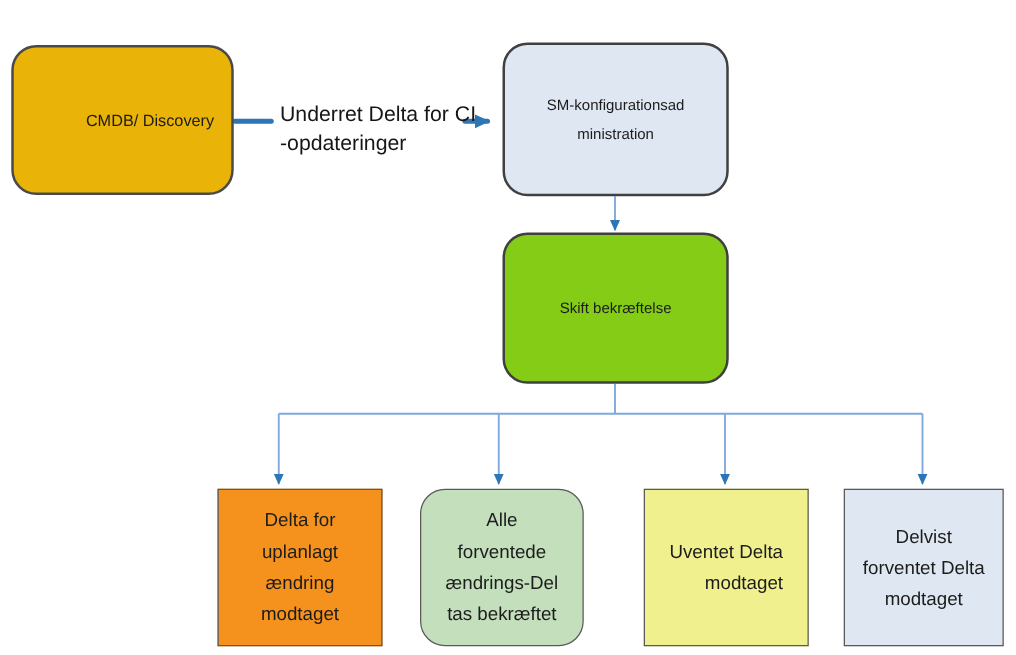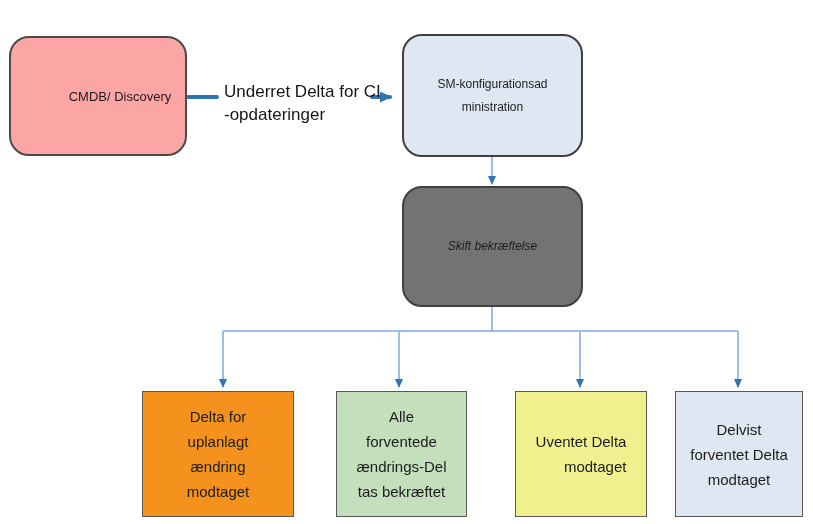--- a/index.html
+++ b/index.html
@@ -26,21 +26,21 @@
   }
   .rounded{
     border-radius:20px;
     border-width:2px;
     border-color:#474747;
   }
   .n-cmdb   {left:9px;  top:36px;  width:178px; height:120px; font-size:13px; line-height:17px;}
   .n-sm     {left:402px; top:34px; width:181px; height:123px;}
   .n-skift  {left:402px; top:186px; width:181px; height:121px;}
   .bottom   {top:391px; height:126px; font-size:15px; line-height:25px;}
-  .n-orange {left:142px; width:152px;}
+  .n-orange {left:174px; width:132px;}
   .n-green  {left:336px; width:131px;}
   .n-yellow {left:515px; width:132px;}
   .n-blue   {left:675px; width:128px;}
   .edge-label{
     position:absolute;
     left:224px; top:80px;
     width:160px;
     font-size:17px;
     line-height:23px;
     white-space:pre-line;
@@ -76,36 +76,36 @@
 
     <path d="M492,307 V331" stroke="#7FA8DC" stroke-width="1.5" fill="none"></path>
     <path d="M223,331 H738" stroke="#7FA8DC" stroke-width="1.5" fill="none"></path>
 
     <path d="M223,331 V387" stroke="#7FA8DC" stroke-width="1.5" fill="none" marker-end="url(#ah)"></path>
     <path d="M399,331 V387" stroke="#7FA8DC" stroke-width="1.5" fill="none" marker-end="url(#ah)"></path>
     <path d="M580,331 V387" stroke="#7FA8DC" stroke-width="1.5" fill="none" marker-end="url(#ah)"></path>
     <path d="M738,331 V387" stroke="#7FA8DC" stroke-width="1.5" fill="none" marker-end="url(#ah)"></path>
   </svg>
 
-  <div class="node rounded n-cmdb" style="background-color: #fca5a5; border-color: rgb(74, 74, 74); padding-left: 44px;">CMDB/ Discovery</div>
+  <div class="node rounded n-cmdb" style="background-color: #eab308; border-color: rgb(74, 74, 74); padding-left: 44px;">CMDB/ Discovery</div>
 
   <div class="edge-label">Underret Delta for CI
 -opdateringer</div>
 
   <div class="node rounded n-sm" style="background-color: rgb(222, 231, 242); border-color: rgb(64, 64, 64);">SM-konfigurationsad
 ministration</div>
 
-  <div class="node rounded n-skift" style="background-color: #737373; border-color: rgb(64, 64, 64); font-style: italic;">Skift bekræftelse</div>
+  <div class="node rounded n-skift" style="background-color: #84cc16; border-color: rgb(64, 64, 64);">Skift bekræftelse</div>
 
   <div class="node bottom n-orange" style="background-color: rgb(245, 146, 30); border-color: rgb(89, 89, 89);">Delta for
 uplanlagt
 ændring
 modtaget</div>
 
-  <div class="node bottom n-green" style="background-color: rgb(195, 223, 188); border-color: rgb(89, 89, 89);">Alle
+  <div class="node bottom n-green" style="background-color: rgb(195, 223, 188); border-color: rgb(89, 89, 89); border-radius: 20px;">Alle
 forventede
 ændrings-Del
 tas bekræftet</div>
 
   <div class="node bottom n-yellow" style="background-color: rgb(240, 240, 143); border-color: rgb(89, 89, 89); text-align: right;">Uventet Delta
 modtaget</div>
 
   <div class="node bottom n-blue" style="background-color: rgb(222, 231, 242); border-color: rgb(89, 89, 89);">Delvist
 forventet Delta
 modtaget</div>

